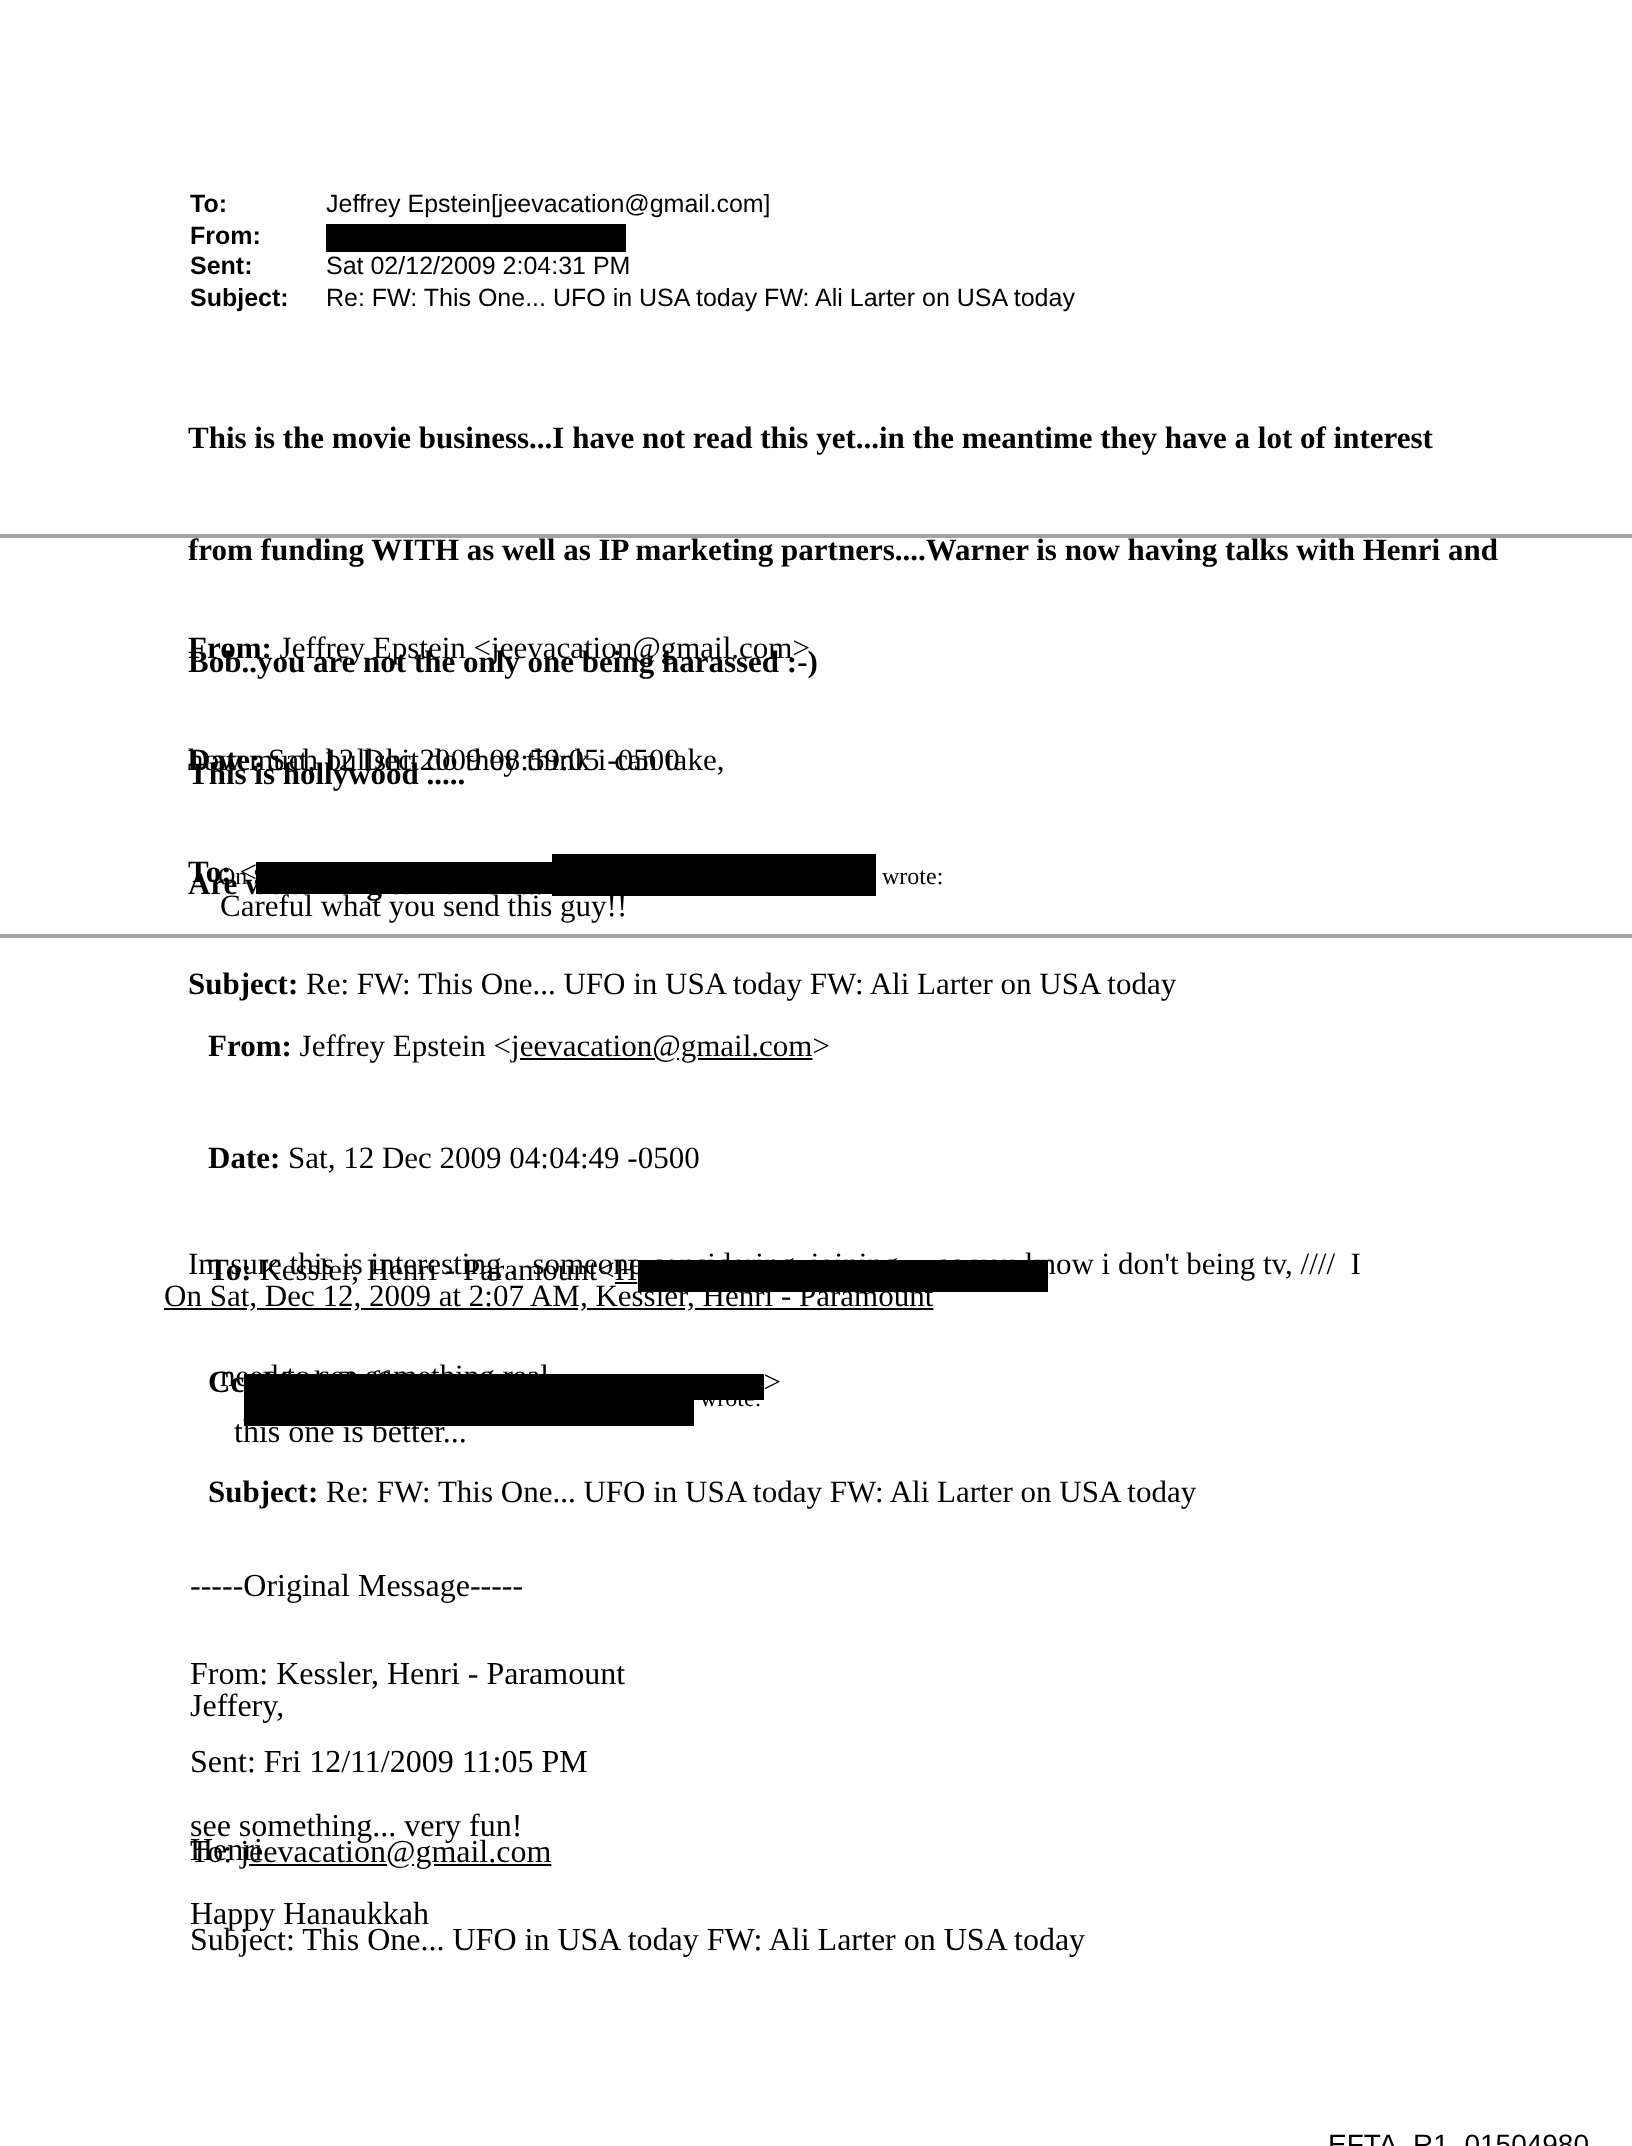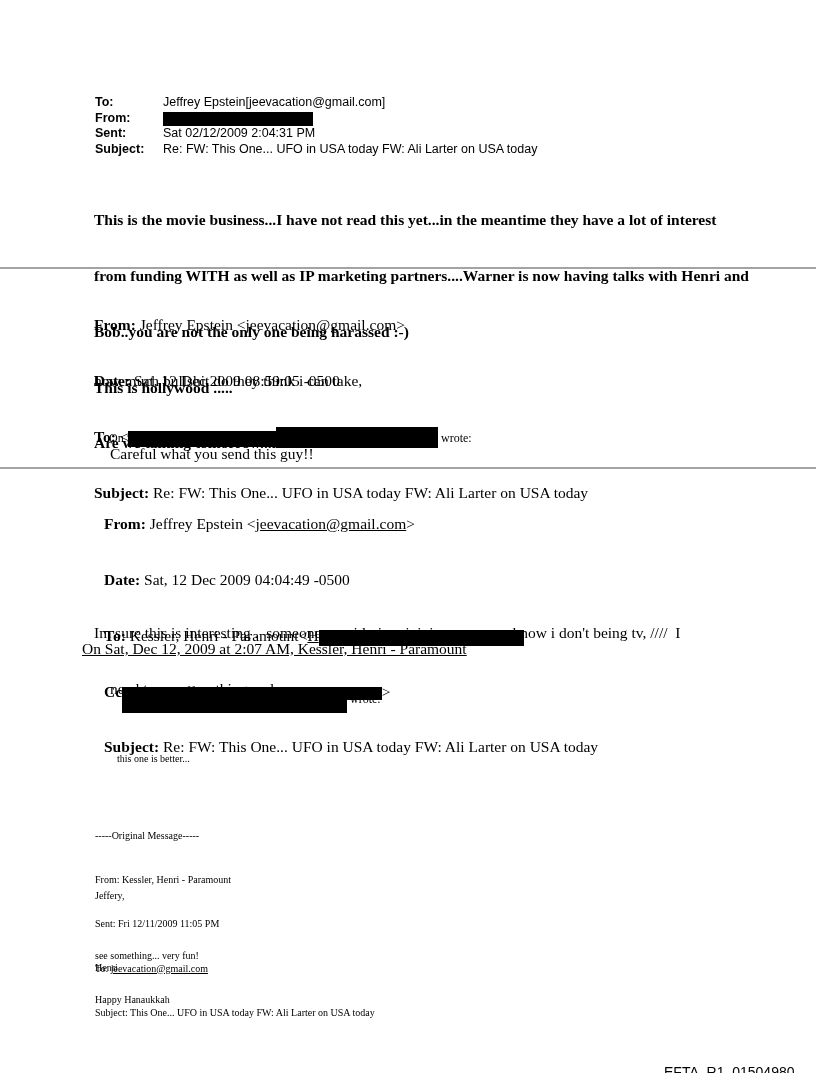--- a/index.html
+++ b/index.html
@@ -19,21 +19,21 @@
     display: grid;
     grid-template-columns: 68px auto;
     font-size: 12.5px;
     line-height: 15.7px;
     white-space: pre;
   }
   .hdr1 .hlabel { font-weight: bold; }
   .e-hdr { font-size: 15.5px; line-height: 18.6px; white-space: pre; }
   .e-hdr .hlabel { font-weight: bold; }
   .bodytxt { font-size: 15.5px; line-height: 18.6px; white-space: pre-wrap; }
-  .smalltxt { font-size: 10px; line-height: 14.8px; white-space: pre-wrap; margin-top: 42px; }
+  .smalltxt { font-size: 16px; line-height: 14.8px; white-space: pre-wrap; }
   .redact { display: inline-block; background: #000000; vertical-align: text-bottom; }
   .r-outer-from { width: 150px; height: 14px; margin-bottom: -1px; }
   .r-e2-to { width: 157px; height: 16px; margin-bottom: -2px; }
   .r-e2-quote { width: 162px; height: 21px; vertical-align: middle; margin-top: -3px; }
   .r-e3-to { width: 205px; height: 16px; margin-bottom: -2px; }
   .r-e3-cc { width: 178px; height: 13px; }
   .r-e3-quote { width: 225px; height: 26px; vertical-align: middle; }
   .ul { text-decoration: underline; color: inherit; }
   .rule { left: 0; width: 816px; height: 2px; background: #a3a3a3; }
   .quoteline { line-height: 24px; white-space: pre; font-size: 12px; }

